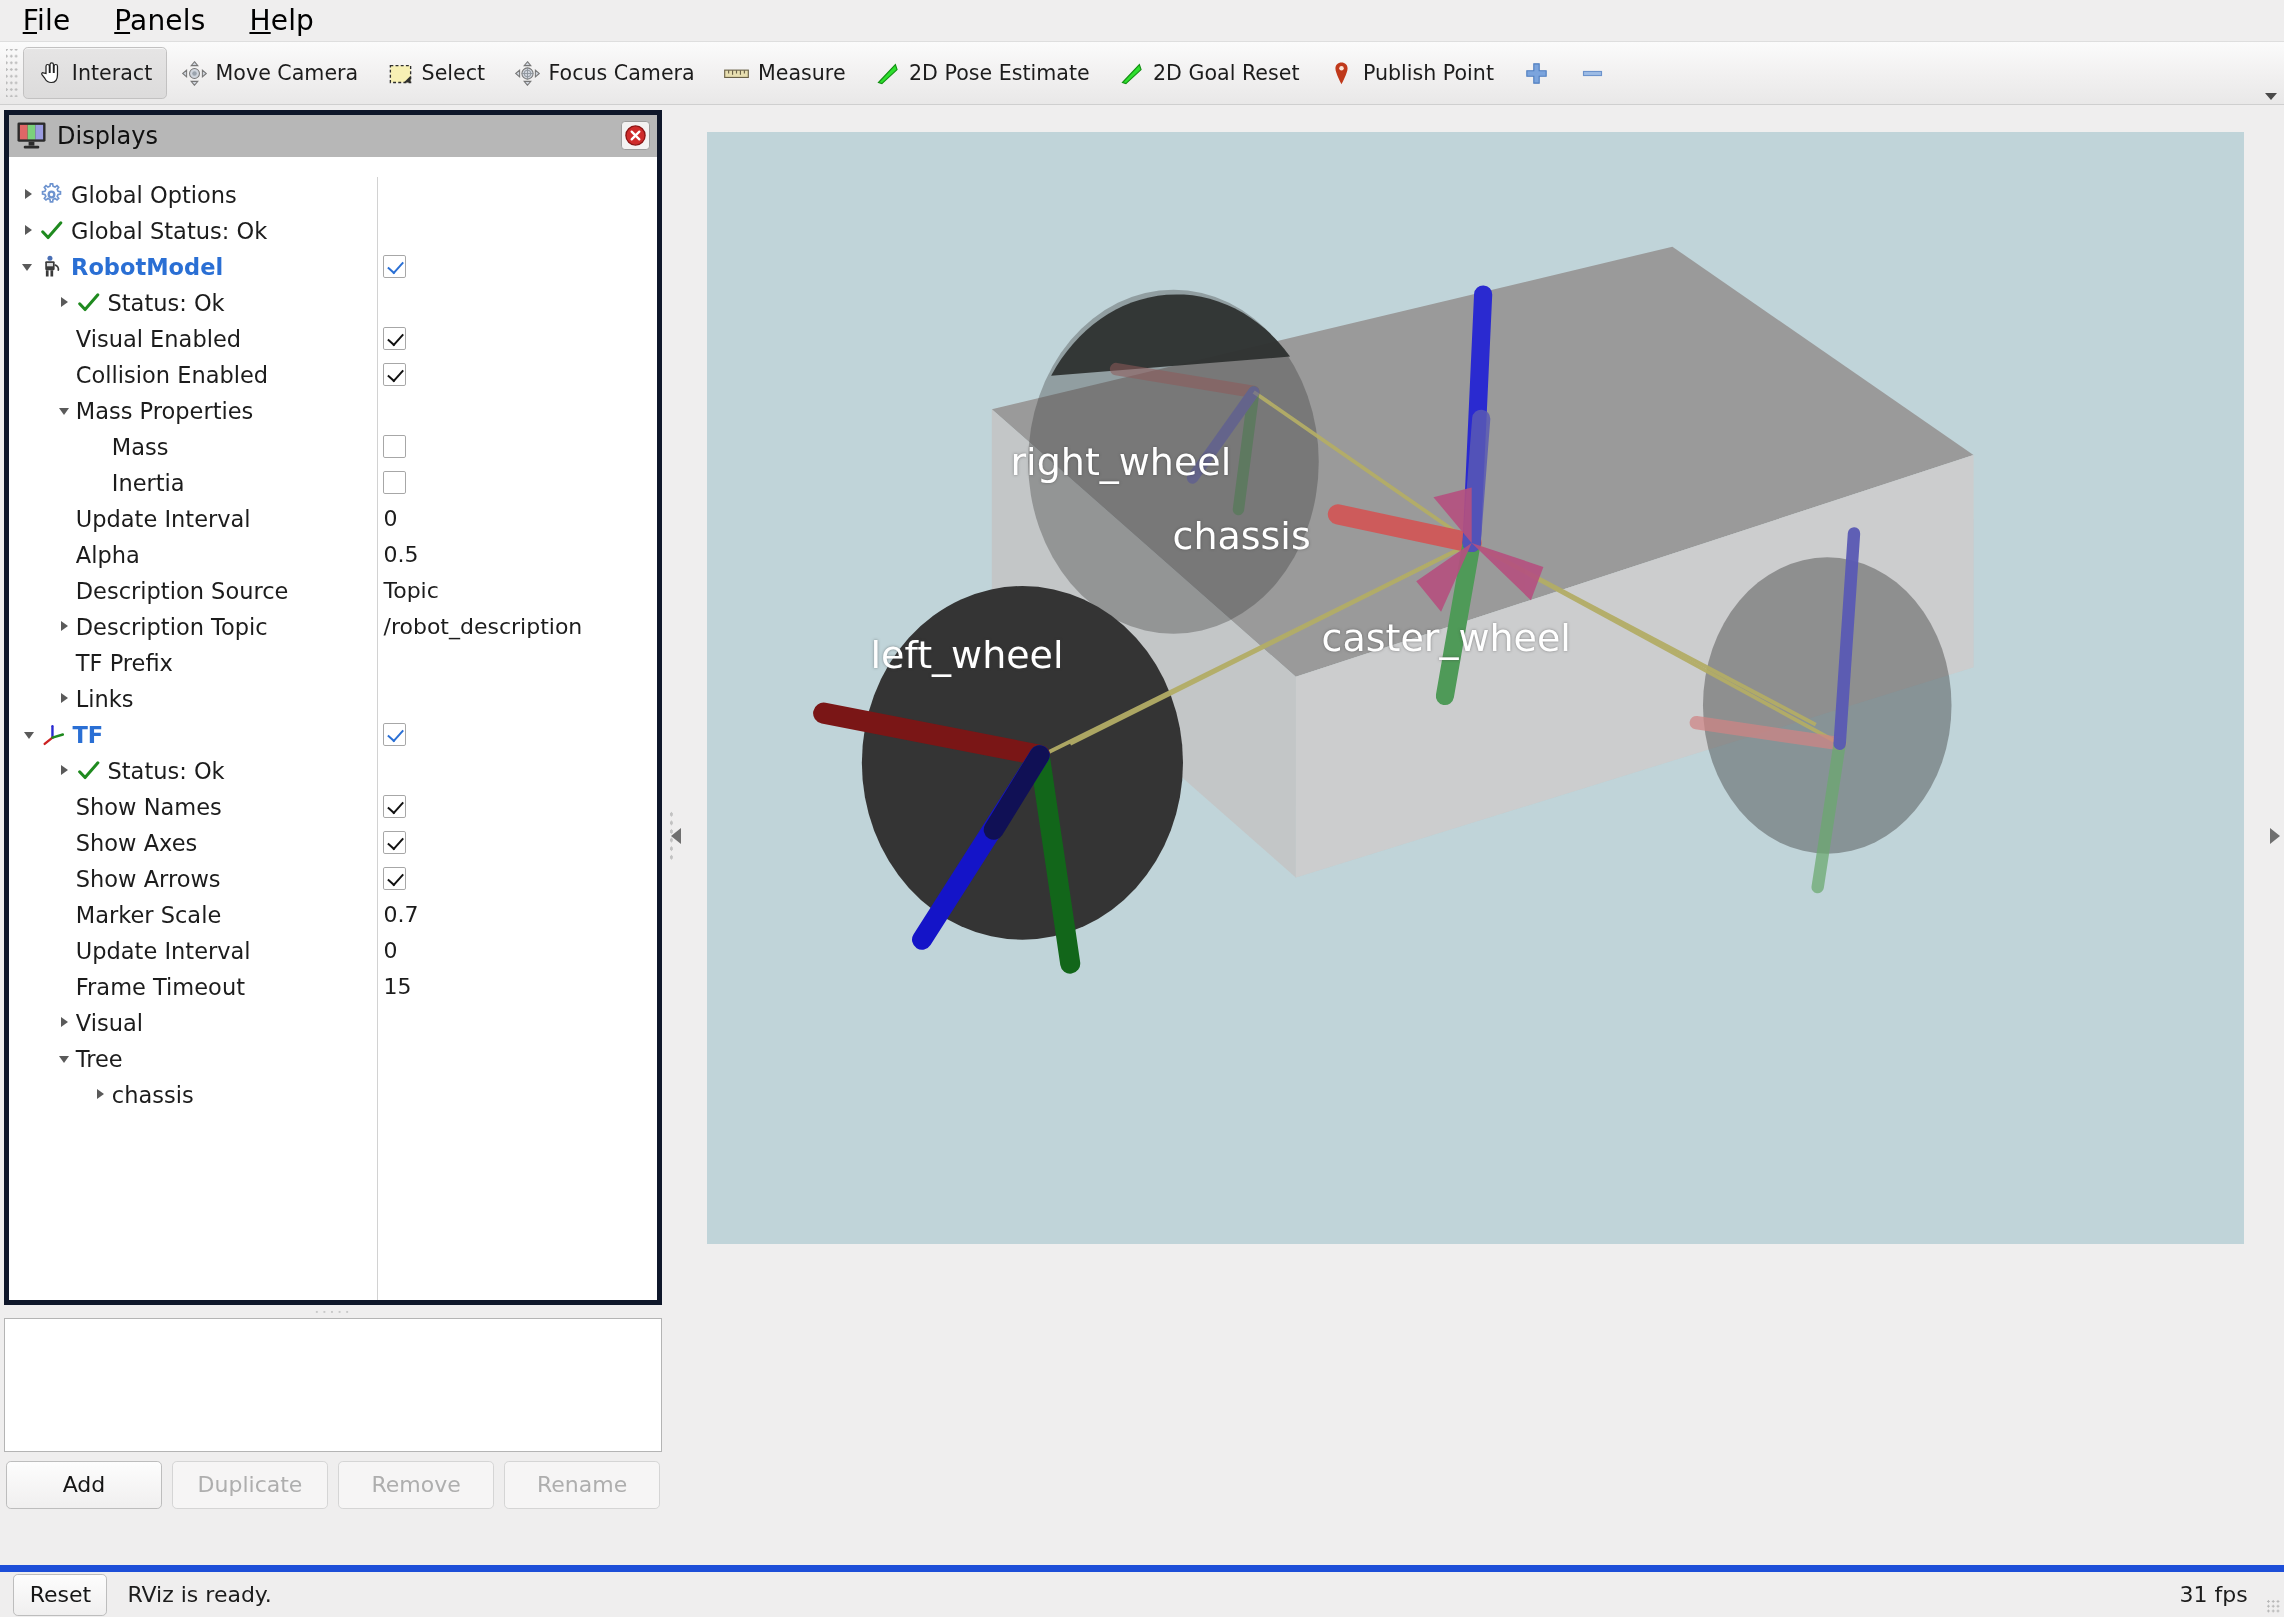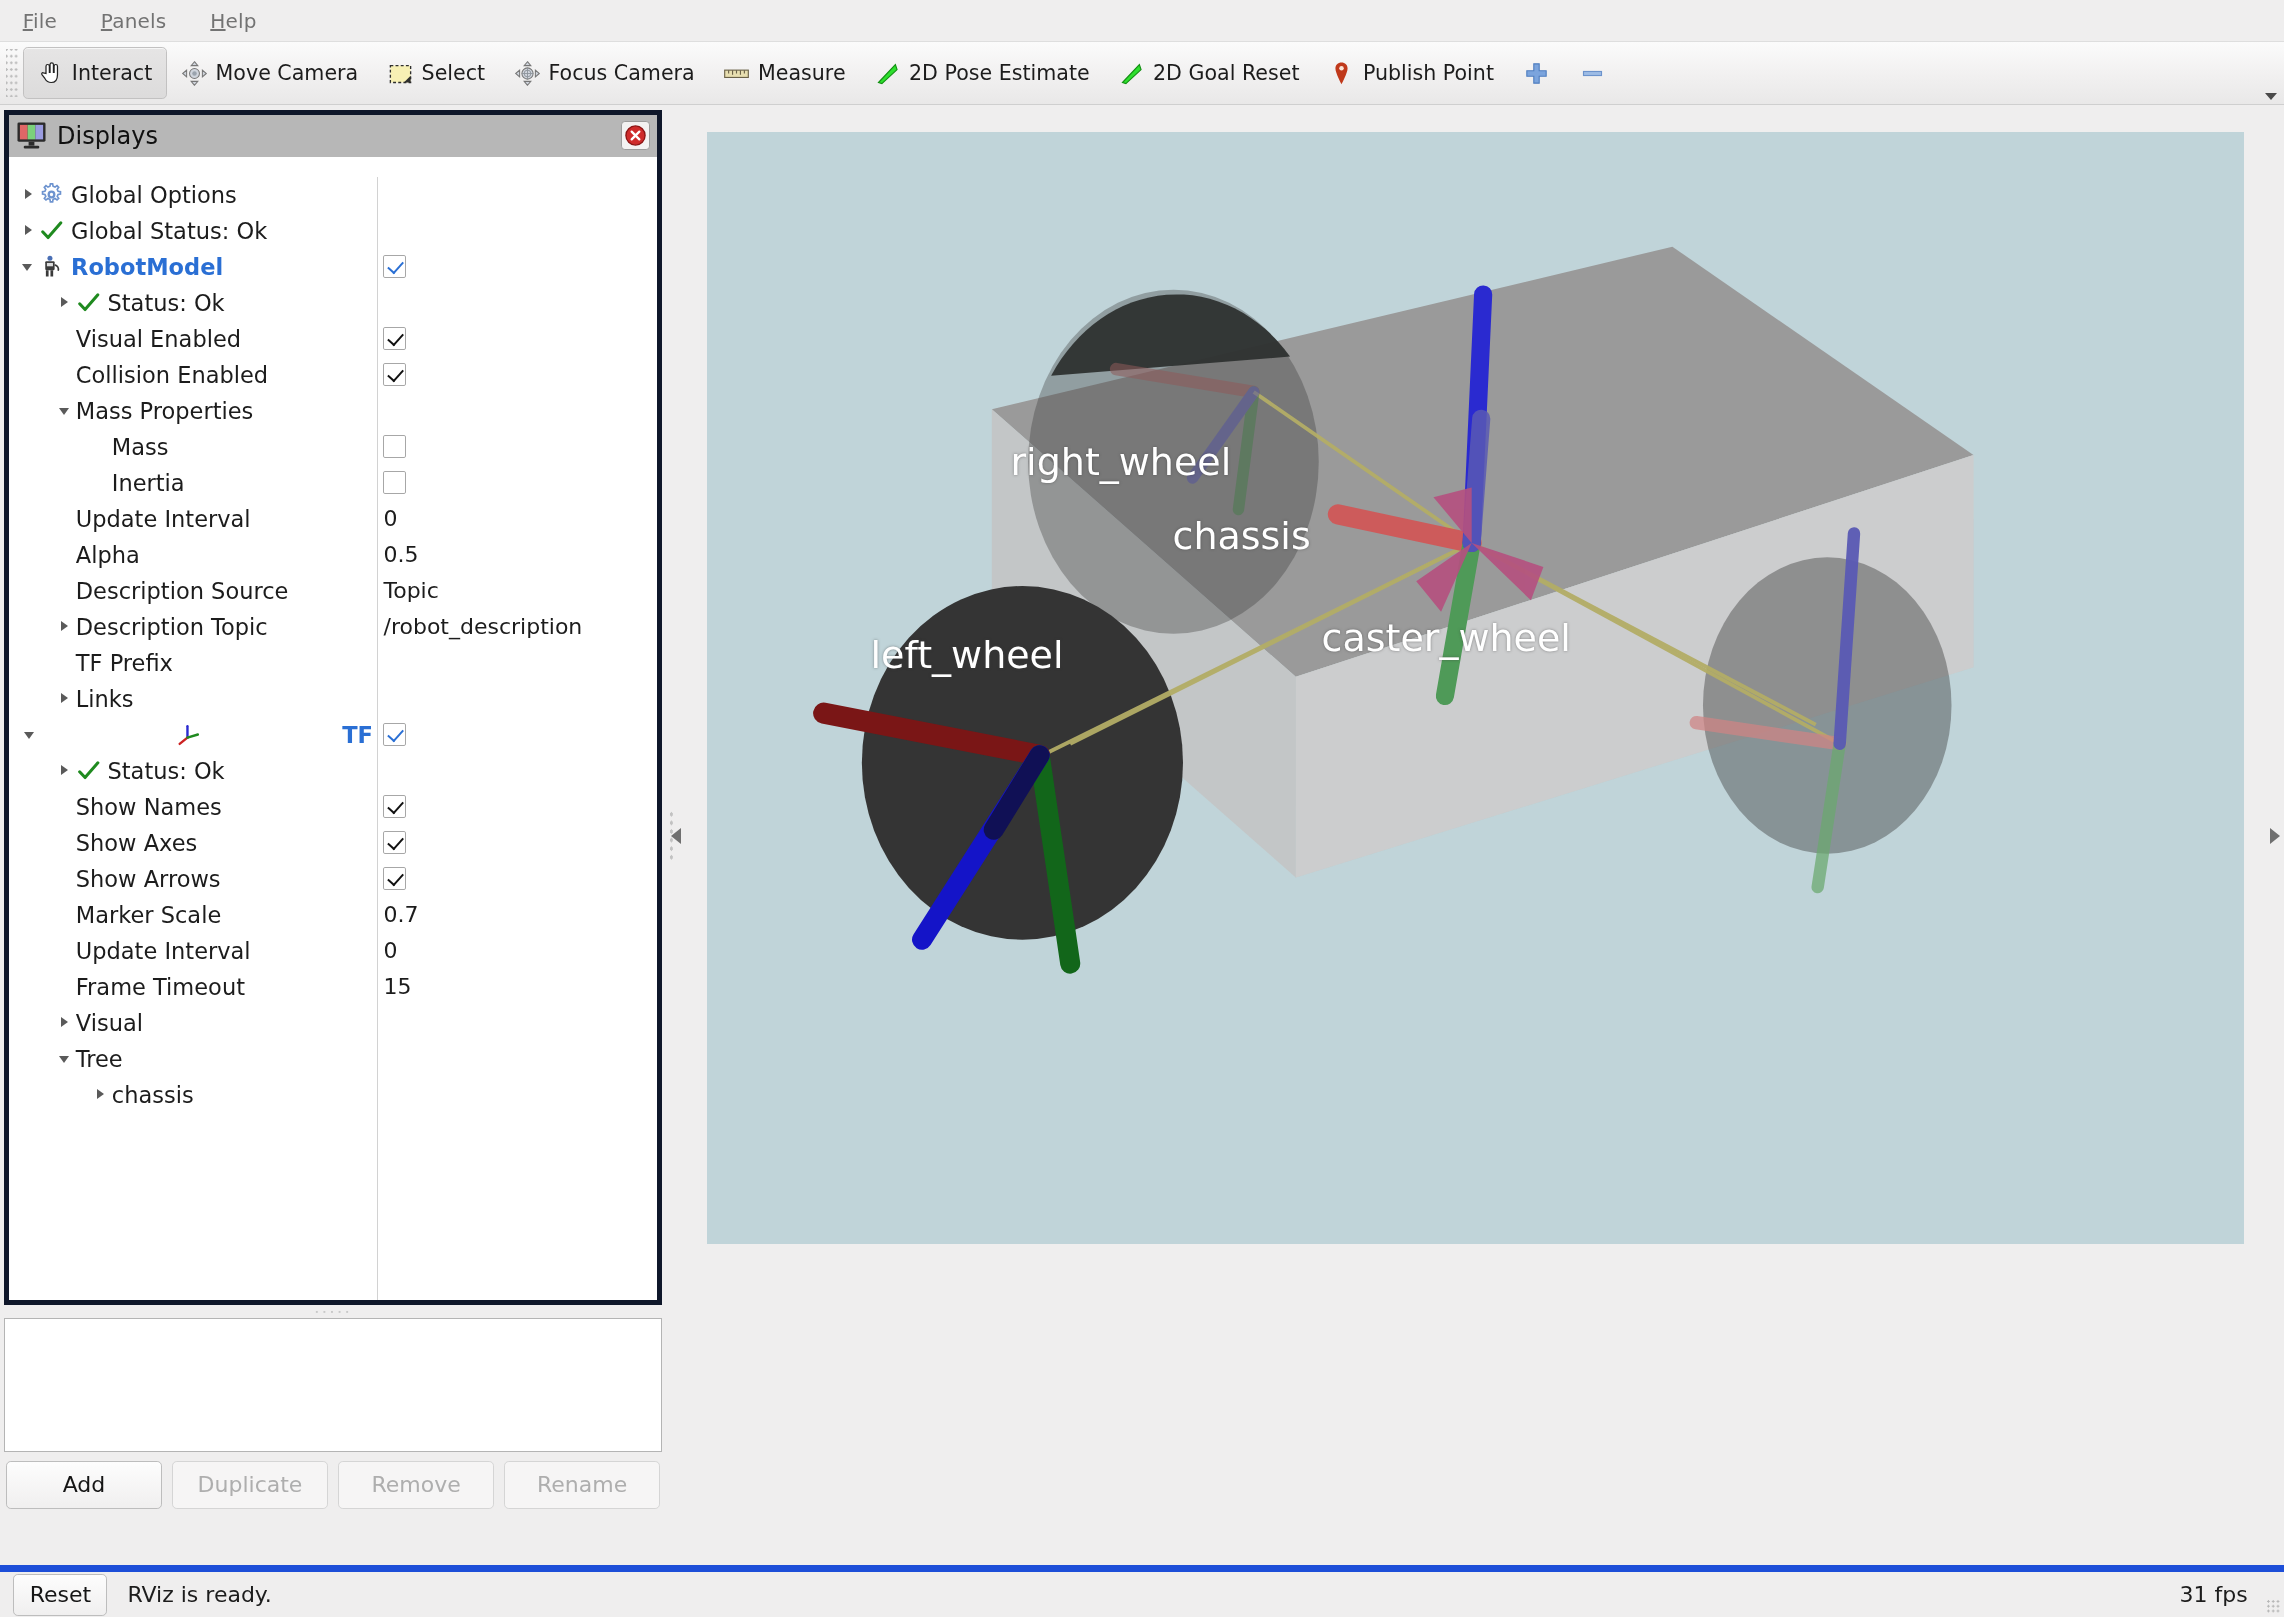--- a/index.html
+++ b/index.html
@@ -15,22 +15,22 @@
   #menubar {
     height: 42px;
     background: #efeeee;
     display: flex;
     align-items: center;
     padding-left: 17px;
     gap: 32.5px;
     border-bottom: 1px solid #dedede;
   }
   .menu-item {
-    font-size: 20px;
-    color: #737373;
+    font-size: 28px;
+    color: #000000;
     padding: 1.9px 5.7px;
     cursor: default;
     letter-spacing: 0.2px;
   }
   .menu-item .mn { text-decoration: underline; }
 
   
   #toolbar {
     height: 63px;
     background: linear-gradient(to bottom,#fbfbfb 0%, #f1f0f0 55%, #e9e8e8 100%);
@@ -541,21 +541,21 @@
               <div class="tcell-val"></div>
             </div>
             <div class="trow">
               <div class="tcell-name" style="padding-left: 46px;">
                 <span class="arrow right"></span>
                 <span class="tlabel">Links</span>
               </div>
               <div class="tcell-val"></div>
             </div>
             <div class="trow">
-              <div class="tcell-name" style="padding-left: 11px; justify-content: space-between;">
+              <div class="tcell-name" style="padding-left: 11px;">
                 <span class="arrow down"></span>
                 <span class="ticon"><svg viewBox="0 0 24 24" width="25" height="25">
                     <g stroke-width="2.3" stroke-linecap="round">
                       <line x1="11" y1="15" x2="11" y2="4" stroke="#2a2ad0"></line>
                       <line x1="11" y1="15" x2="3.5" y2="21" stroke="#cc2222"></line>
                       <line x1="11" y1="15" x2="21" y2="12" stroke="#1f8a1f"></line>
                     </g>
                   </svg></span>
                 <span class="tlabel blue">TF</span>
               </div>

